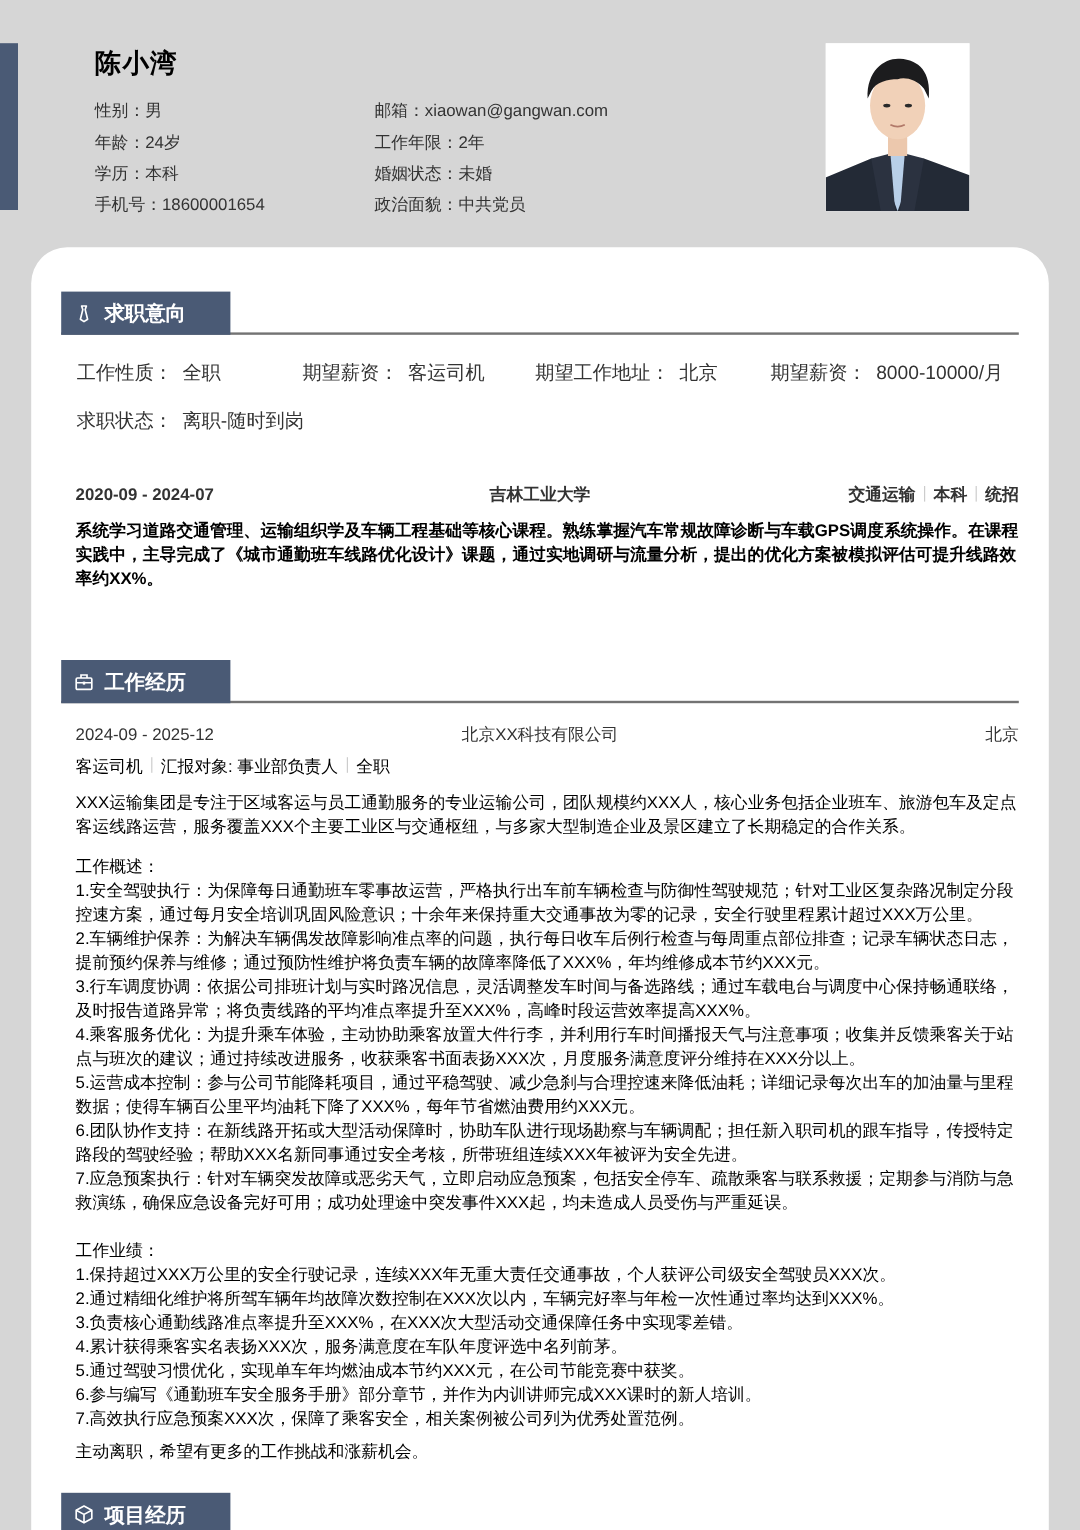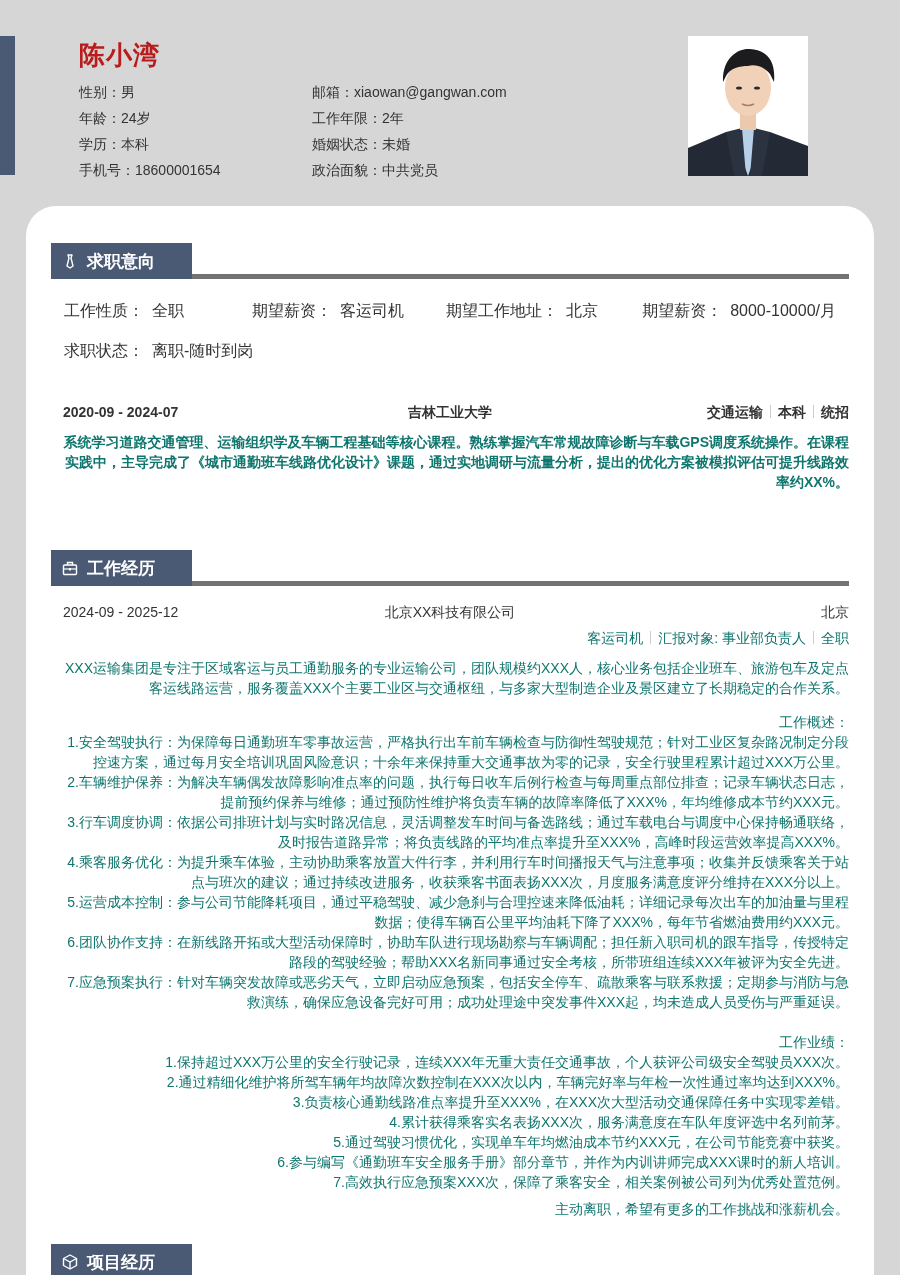--- a/index.html
+++ b/index.html
@@ -9,51 +9,51 @@
     font-family: "Liberation Sans", "DejaVu Sans", sans-serif;
     color: #333;
     position: relative;
   }
   .accent-bar {
     position: absolute; left: 0; top: 36px; width: 15px; height: 139px;
     background: #4a5a75;
   }
   .name {
     position: absolute; left: 79px; top: 38px;
-    font-size: 26px; font-weight: bold; color: #b91c1c; letter-spacing: 1px;
+    font-size: 22px; font-weight: bold; color: #000000; letter-spacing: 1px;
   }
   .info-col { position: absolute; top: 82px; font-size: 14px; color: #333; }
   .info-col.left { left: 79px; }
   .info-col.right { left: 312px; }
   .info-row { height: 26px; line-height: 20px; }
   .photo {
     position: absolute; left: 688px; top: 36px; width: 120px; height: 140px;
     background: #fff; overflow: hidden;
   }
   .card {
     position: absolute; left: 26px; top: 206px; width: 848px; height: 1100px;
     background: #fff; border-radius: 30px 30px 0 0;
   }
   .section { position: absolute; left: 25px; width: 798px; }
   .sec-head {
-    position: relative; height: 36px; border-bottom: 5px solid #737373;
+    position: relative; height: 36px; border-bottom: 2px solid #737373;
   }
   .sec-tab {
     position: absolute; left: 0; top: 0; width: 141px; height: 36px;
     background: #4a5a75; color: #fff; display: flex; align-items: center;
     padding-left: 10px; font-size: 17px; font-weight: bold;
   }
   .sec-tab svg { width: 18px; height: 18px; margin-right: 8px; }
   .val { margin-left: 8px; }
   .entry-head {
     display: flex; justify-content: space-between; font-size: 14px; color: #333;
     padding: 0 0 0 12px; height: 20px; line-height: 20px;
   }
   .entry-head .mid { position: absolute; left: 0; right: 0; text-align: center; pointer-events: none; }
-  .para { font-size: 14px; line-height: 20px; color: #0f766e; padding-left: 12px; text-align: right; }
+  .para { font-size: 14px; line-height: 20px; color: #000000; padding-left: 12px; }
   .sep { display: inline-block; width: 1px; height: 13px; background: #ccc; margin: 0 7px; vertical-align: -1px; }
 </style>
 </head>
 <body>
 
 <div class="accent-bar"></div>
 
 <div class="name">陈小湾</div>
 
 <div class="info-col left">

